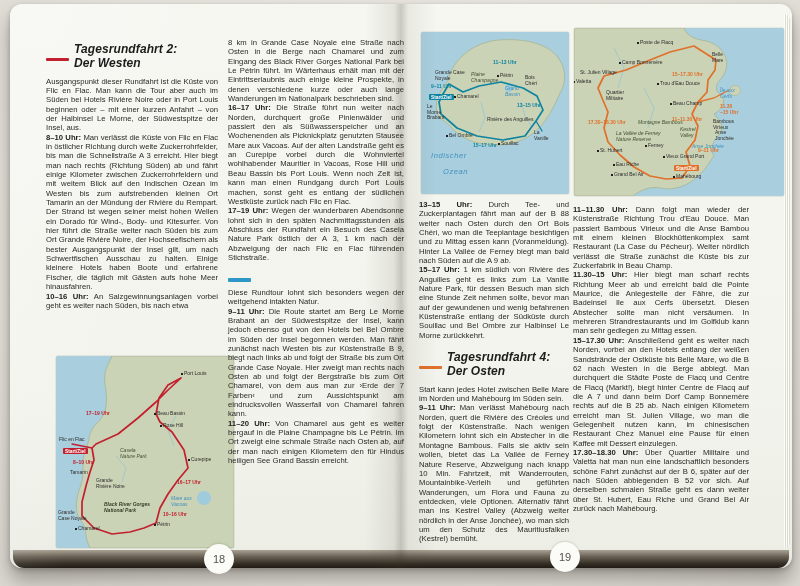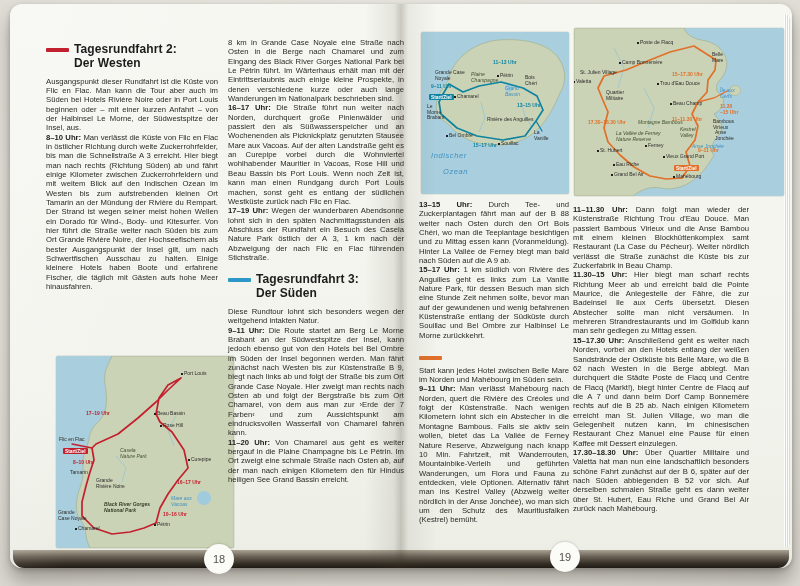--- a/index.html
+++ b/index.html
@@ -28,21 +28,21 @@
   }
   .sheen{position:absolute;inset:0;border-radius:12px;pointer-events:none;
     background:linear-gradient(105deg,rgba(255,255,255,.28) 0%,rgba(255,255,255,0) 22%);}
   .col{position:absolute;z-index:1;}
   .col p.bd{
     margin:0;text-align:justify;font-size:7.7px;line-height:9.35px;color:#2b2a27;
     hyphens:auto;-webkit-hyphens:auto;overflow-wrap:break-word;
   }
   b.tm{font-weight:bold;color:#222120;}
   b.tm:not(:empty)::after{content:" ";}
-  .sec{display:flex;align-items:flex-start;margin:11px 0 6px 0;}
+  .sec{display:flex;align-items:center;margin:11px 0 6px 0;font-style:italic;}
   .col .sec:first-child{margin-top:3px;}
   .sec .dash{flex:0 0 auto;width:23px;height:3.6px;margin:5px 5px 0 0;border-radius:1px;}
   .dash-red{background:#c2202e;}
   .dash-blue{background:#2f97c5;}
   .dash-orange{background:#e0702a;}
   .sec .tt{display:block;}
   .sec .tl{display:block;font-weight:bold;font-size:12px;line-height:13.8px;color:#1c1c1a;letter-spacing:.1px;}
   .map{position:absolute;overflow:hidden;border-radius:2px;z-index:1;box-shadow:0 0 0 .5px rgba(120,120,100,.25);}
   .map svg{position:absolute;left:0;top:0;}
   .ml{position:absolute;font-size:5px;line-height:5.7px;color:#2c2c2a;white-space:pre-line;z-index:2;}
@@ -69,20 +69,21 @@
   <div class="col" style="left:36px;top:36px;width:172px;">
     <div class="sec">
       <span class="dash dash-red"></span>
       <span class="tt">
         <span class="tl">Tagesrundfahrt 2:</span>
         <span class="tl">Der Westen</span>
       </span>
     </div>
     <p class="bd"><b class="tm"></b><span>Ausgangspunkt dieser Rundfahrt ist die Küste von Flic en Flac. Man kann die Tour aber auch im Süden bei Hotels Rivière Noire oder in Port Louis beginnen oder – mit einer kurzen Anfahrt – von der Halbinsel Le Morne, der Südwestspitze der Insel, aus.</span></p>
     <p class="bd"><b class="tm">8–10 Uhr:</b><span>Man verlässt die Küste von Flic en Flac in östlicher Richtung durch weite Zuckerrohrfelder, bis man die Schnellstraße A 3 erreicht. Hier biegt man nach rechts (Richtung Süden) ab und fährt einige Kilometer zwischen Zuckerrohrfeldern und mit weitem Blick auf den Indischen Ozean im Westen bis zum aufstrebenden kleinen Ort Tamarin an der Mündung der Rivière du Rempart. Der Strand ist wegen seiner meist hohen Wellen ein Dorado für Wind-, Body- und Kitesurfer. Von hier führt die Straße weiter nach Süden bis zum Ort Grande Rivière Noire, der Hochseefischern als bester Ausgangspunkt der Insel gilt, um nach Schwertfischen Ausschau zu halten. Einige kleinere Hotels haben Boote und erfahrene Fischer, die täglich mit Gästen aufs hohe Meer hinausfahren.</span></p>
+    <p class="bd"><b class="tm">10–16 Uhr:</b><span>An Salzgewinnungsanlagen vorbei geht es weiter nach Süden, bis nach etwa</span></p>
   </div>
 
   <div class="map" style="left: 46px; top: 352px; width: 178px; height: 192px; background: rgb(169, 206, 221);">
       <svg viewBox="0 0 178 192" width="100%" height="100%">
         <path d="M56,0 L178,0 L178,192 L34,192 C28,180 31,171 25,165 C17,155 21,139 25,129 C29,117 25,107 29,95 C35,83 31,77 41,67 C53,57 51,40 49,28 C47,14 53,8 56,0 Z" fill="#cbd3b6" stroke="#a3b18c" stroke-width="0.7"></path>
         <circle cx="148" cy="142" r="7" fill="#9fcbdd"></circle>
         <polyline points="120,60 112,74 118,90" fill="none" stroke="#8fc3d6" stroke-width="0.7"></polyline>
         <polyline points="60,100 70,112 66,126" fill="none" stroke="#8fc3d6" stroke-width="0.7"></polyline>
         <polyline points="36,92 16,88" fill="none" stroke="#c2202e" stroke-width="1.3" stroke-linecap="round"></polyline>
         <polyline points="125,22 112,34 100,46 82,62 62,78 40,88 36,92 38,104 34,116 30,130 26,146 26,160 38,172 56,178 74,176 88,172 100,167 104,152 112,138 122,124 132,112 128,94 116,76 104,66 100,58 103,42 112,29 125,22" fill="none" stroke="#c2202e" stroke-width="1.7" stroke-linejoin="round" stroke-linecap="round"></polyline>
@@ -117,24 +118,20 @@
       <i class="mdot" style="left: 18.5px; top: 171.5px;"></i>
       <span class="ml ml-p" style="left: 22px; top: 170px;">Chamarel</span>
     </div>
 
   <div class="col" style="left:218px;top:34px;width:176px;">
     <p class="bd"><b class="tm"></b><span>8 km in Grande Case Noyale eine Straße nach Osten in die Berge nach Chamarel und zum Eingang des Black River Gorges National Park bei Le Pétrin führt. Im Wärterhaus erhält man mit der Eintrittserlaubnis auch einige kleine Prospekte, in denen verschiedene kurze oder auch lange Wanderungen im Nationalpark beschrieben sind.</span></p>
     <p class="bd"><b class="tm">16–17 Uhr:</b><span>Die Straße führt nun weiter nach Norden, durchquert große Pinienwälder und passiert den als Süßwasserspeicher und an Wochenenden als Picknickplatz genutzten Stausee Mare aux Vacoas. Auf der alten Landstraße geht es an Curepipe vorbei durch die Wohnviertel wohlhabender Mauritier in Vacoas, Rose Hill und Beau Bassin bis Port Louis. Wenn noch Zeit ist, kann man einen Rundgang durch Port Louis machen, sonst geht es entlang der südlichen Westküste zurück nach Flic en Flac.</span></p>
     <p class="bd"><b class="tm">17–19 Uhr:</b><span>Wegen der wunderbaren Abendsonne lohnt sich in den späten Nachmittagsstunden als Abschluss der Rundfahrt ein Besuch des Casela Nature Park östlich der A 3, 1 km nach der Abzweigung der nach Flic en Flac führenden Stichstraße.</span></p>
     <div class="sec">
       <span class="dash dash-blue"></span>
-      <span class="tt">
-        <span class="tl">Tagesrundfahrt 3:</span>
-        <span class="tl">Der Süden</span>
-      </span>
     </div>
     <p class="bd"><b class="tm"></b><span>Diese Rundtour lohnt sich besonders wegen der weitgehend intakten Natur.</span></p>
     <p class="bd"><b class="tm">9–11 Uhr:</b><span>Die Route startet am Berg Le Morne Brabant an der Südwestspitze der Insel, kann jedoch ebenso gut von den Hotels bei Bel Ombre im Süden der Insel begonnen werden. Man fährt zunächst nach Westen bis zur Küstenstraße B 9, biegt nach links ab und folgt der Straße bis zum Ort Grande Case Noyale. Hier zweigt man rechts nach Osten ab und folgt der Bergstraße bis zum Ort Chamarel, von dem aus man zur ›Erde der 7 Farben‹ und zum Aussichtspunkt am eindrucksvollen Wasserfall von Chamarel fahren kann.</span></p>
     <p class="bd"><b class="tm">11–20 Uhr:</b><span>Von Chamarel aus geht es weiter bergauf in die Plaine Champagne bis Le Pétrin. Im Ort zweigt eine schmale Straße nach Osten ab, auf der man nach einigen Kilometern den für Hindus heiligen See Grand Bassin erreicht.</span></p>
   </div>
 
   <div class="map" style="left: 411px; top: 28px; width: 148px; height: 162px; background: rgb(169, 206, 221);">
       <svg viewBox="0 0 148 162" width="100%" height="100%">
         <path d="M16,80 C13,66 21,57 27,49 C31,28 52,10 78,8 C104,6 124,12 134,22 C144,32 147,48 139,61 C133,75 127,87 117,97 C105,109 88,114 71,113 C53,112 39,106 29,94 C21,86 18,88 16,80 Z" fill="#cbd3b6" stroke="#a3b18c" stroke-width="0.7"></path>
         <circle cx="88" cy="56" r="4" fill="#9fcbdd"></circle>
@@ -229,20 +226,24 @@
       <span class="ml ml-p" style="left: 40px; top: 144px;">Grand Bel Air</span>
       <i class="mdot" style="left: 98.5px; top: 147.5px;"></i>
       <span class="ml ml-p" style="left: 102px; top: 146px;">Mahébourg</span>
     </div>
 
   <div class="col" style="left:409px;top:196px;width:150px;">
     <p class="bd"><b class="tm">13–15 Uhr:</b><span>Durch Tee- und Zuckerplantagen fährt man auf der B 88 weiter nach Osten durch den Ort Bois Chéri, wo man die Teeplantage besichtigen und zu Mittag essen kann (Voranmeldung). Hinter La Vallée de Ferney biegt man bald nach Süden auf die A 9 ab.</span></p>
     <p class="bd"><b class="tm">15–17 Uhr:</b><span>1 km südlich von Rivière des Anguilles geht es links zum La Vanille Nature Park, für dessen Besuch man sich eine Stunde Zeit nehmen sollte, bevor man auf der gewundenen und wenig befahrenen Küstenstraße entlang der Südküste durch Souillac und Bel Ombre zur Halbinsel Le Morne zurückkehrt.</span></p>
     <div class="sec">
       <span class="dash dash-orange"></span>
+      <span class="tt">
+        <span class="tl">Tagesrundfahrt 4:</span>
+        <span class="tl">Der Osten</span>
+      </span>
     </div>
     <p class="bd"><b class="tm"></b><span>Start kann jedes Hotel zwischen Belle Mare im Norden und Mahébourg im Süden sein.</span></p>
     <p class="bd"><b class="tm">9–11 Uhr:</b><span>Man verlässt Mahébourg nach Norden, quert die Rivière des Créoles und folgt der Küstenstraße. Nach wenigen Kilometern lohnt sich ein Abstecher in die Montagne Bambous. Falls sie aktiv sein wollen, bietet das La Vallée de Ferney Nature Reserve, Abzweigung nach knapp 10 Min. Fahrtzeit, mit Wanderrouten, Mountainbike-Verleih und geführten Wanderungen, um Flora und Fauna zu entdecken, viele Optionen. Alternativ fährt man ins Kestrel Valley (Abzweig weiter nördlich in der Anse Jonchée), wo man sich um den Schutz des Mauritiusfalken (Kestrel) bemüht.</span></p>
   </div>
 
   <div class="col" style="left:563px;top:201px;width:176px;">
     <p class="bd"><b class="tm">11–11.30 Uhr:</b><span>Dann folgt man wieder der Küstenstraße Richtung Trou d'Eau Douce. Man passiert Bambous Virieux und die Anse Bambou mit einem kleinen Blockhüttenkomplex samt Restaurant (La Case du Pêcheur). Weiter nördlich verlässt die Straße zunächst die Küste bis zur Zuckerfabrik in Beau Champ.</span></p>
     <p class="bd"><b class="tm">11.30–15 Uhr:</b><span>Hier biegt man scharf rechts Richtung Meer ab und erreicht bald die Pointe Maurice, die Anlegestelle der Fähre, die zur Badeinsel Ile aux Cerfs übersetzt. Diesen Abstecher sollte man nicht versäumen. In mehreren Strandrestaurants und im Golfklub kann man sehr gediegen zu Mittag essen.</span></p>
     <p class="bd"><b class="tm">15–17.30 Uhr:</b><span>Anschließend geht es weiter nach Norden, vorbei an den Hotels entlang der weißen Sandstrände der Ostküste bis Belle Mare, wo die B 62 nach Westen in die Berge abbiegt. Man durchquert die Städte Poste de Flacq und Centre de Flacq (Markt!), biegt hinter Centre de Flacq auf die A 7 und dann beim Dorf Camp Bonnemère rechts auf die B 25 ab. Nach einigen Kilometern erreicht man St. Julien Village, wo man die Gelegenheit nutzen kann, im chinesischen Restaurant Chez Manuel eine Pause für einen Kaffee mit Dessert einzulegen.</span></p>
     <p class="bd"><b class="tm">17.30–18.30 Uhr:</b><span>Über Quartier Militaire und Valetta hat man nun eine landschaftlich besonders schöne Fahrt zunächst auf der B 6, später auf der nach Süden abbiegenden B 52 vor sich. Auf derselben schmalen Straße geht es dann weiter über St. Hubert, Eau Riche und Grand Bel Air zurück nach Mahébourg.</span></p>

